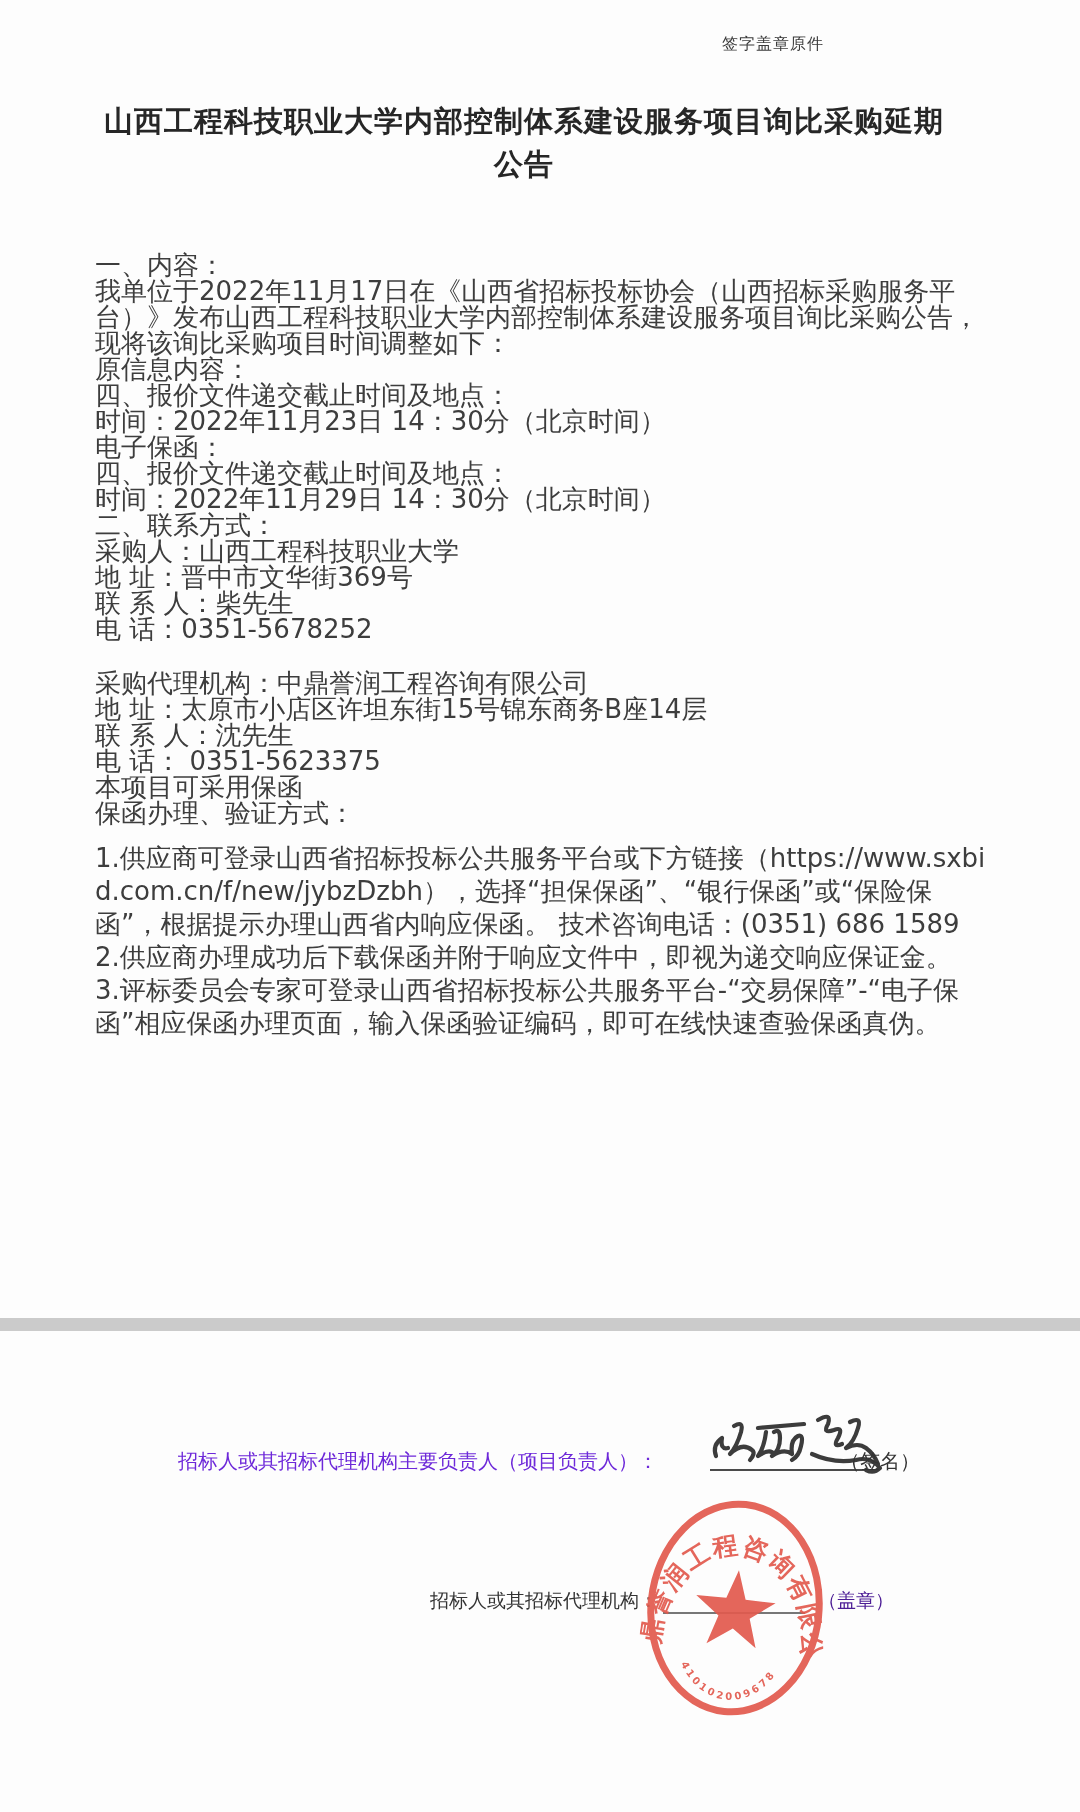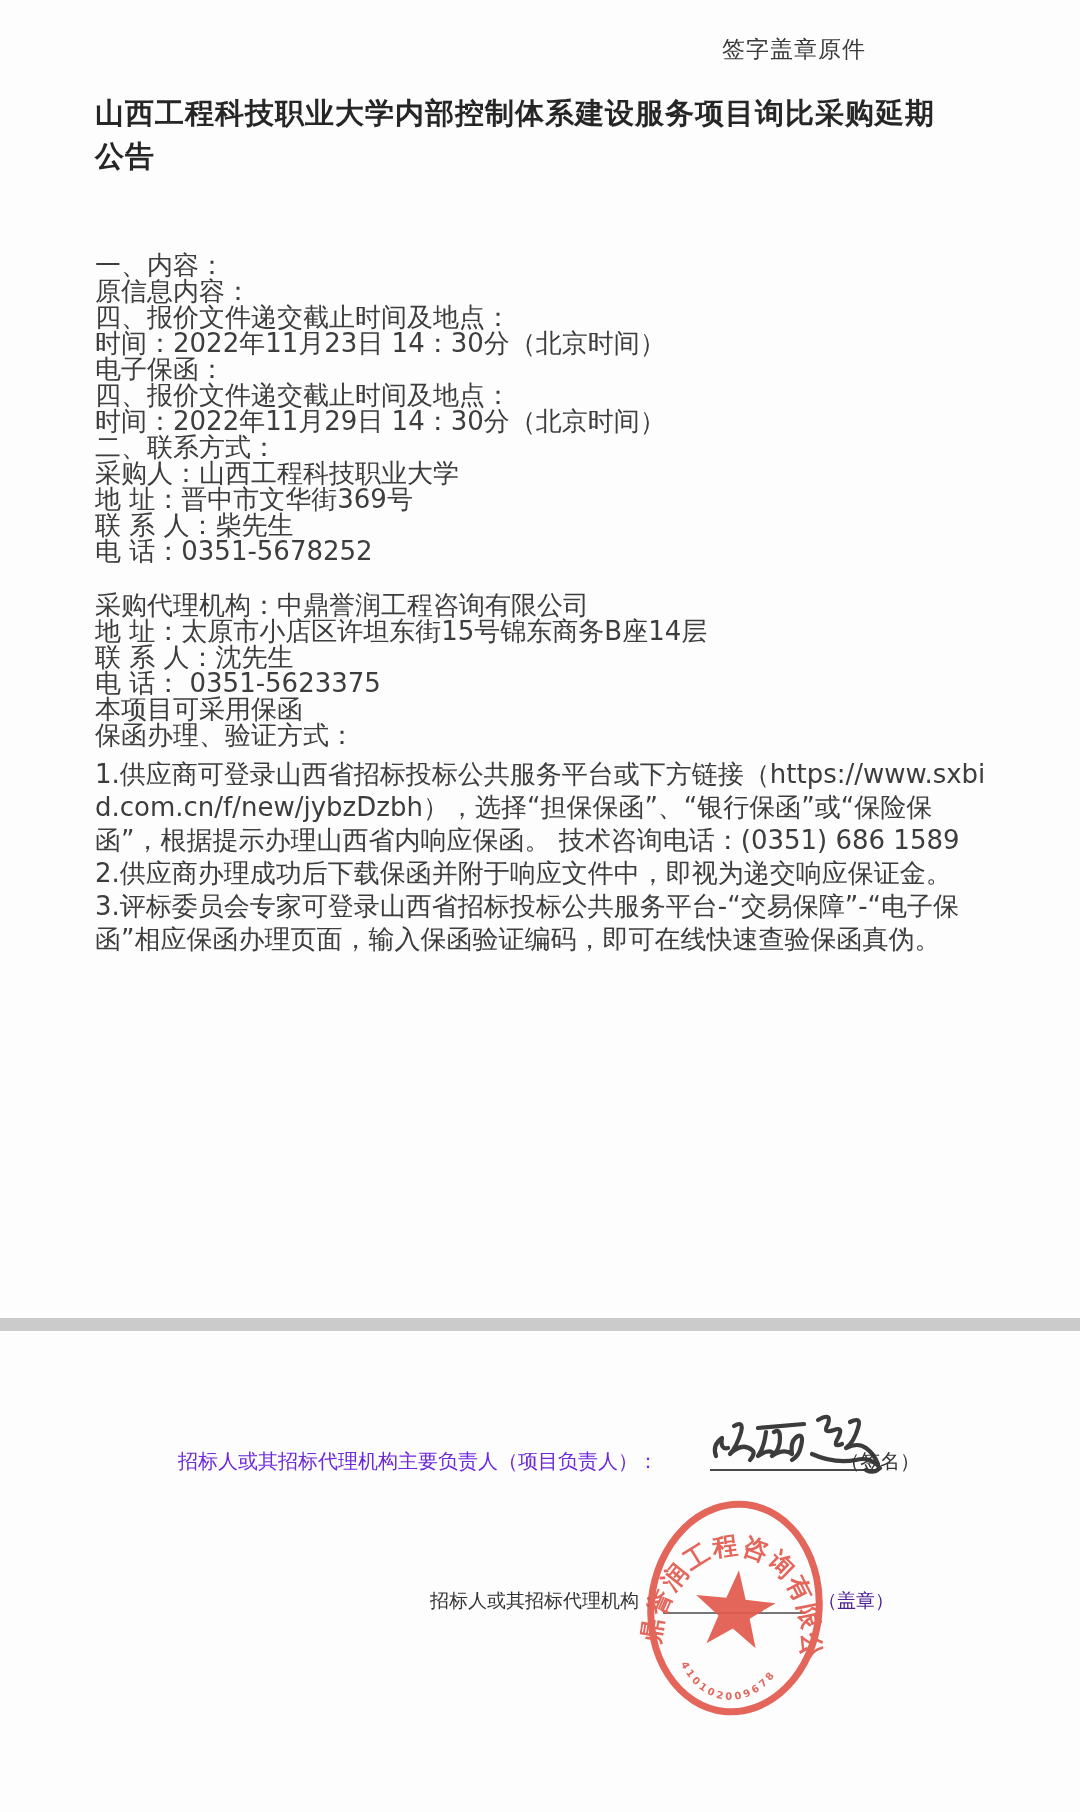--- a/index.html
+++ b/index.html
@@ -6,33 +6,33 @@
   .page{
     position:relative;
     width:1080px;height:1812px;
     background:#fdfdfd;
     font-family:"DejaVu Sans",sans-serif;
     color:#3d3d3d;
     overflow:hidden;
   }
   .corner-note{
     position:absolute;top:34px;left:722px;
-    font-size:23px;color:#3a3a3a;letter-spacing:1px;white-space:nowrap;
+    font-size:16px;color:#3a3a3a;letter-spacing:1px;white-space:nowrap;
   }
   .title{
-    position:absolute;top:92px;left:95px;width:858px;
-    font-size:29px;font-weight:700;color:#262626;
+    position:absolute;top:100px;left:95px;width:858px;
+    text-align:center;font-size:29px;font-weight:700;color:#262626;
     line-height:43px;letter-spacing:1px;
   }
   .doc{
     position:absolute;left:95px;top:252px;width:892px;
     font-size:26px;line-height:26px;color:#3d3d3d;
   }
   .doc p{margin:0;}
-  .m10{margin-top:10px}.m12{margin-top:12px}.m18{margin-top:18px}
+  .m10{margin-top:16px}.m12{margin-top:12px}.m18{margin-top:18px}
   .m20{margin-top:28px}.m22{margin-top:22px}.m24{margin-top:24px}
   .m28{margin-top:28px}
   .intro{line-height:26px;}
   .contact div{line-height:26px;}
   .g-item{line-height:33px;word-break:break-all;}
   .band{
     position:absolute;left:0;top:1318px;width:1080px;height:13px;
     background:#cbcbcb;
   }
   .leader-label{
@@ -63,20 +63,21 @@
 <body>
 
 <div class="page">
 
   <div class="corner-note">签字盖章原件</div>
 
   <div class="title">山西工程科技职业大学内部控制体系建设服务项目询比采购延期公告</div>
 
   <div class="doc">
     <p>一、内容：</p>
+    <p class="intro m18">我单位于2022年11月17日在《山西省招标投标协会（山西招标采购服务平台）》发布山西工程科技职业大学内部控制体系建设服务项目询比采购公告，现将该询比采购项目时间调整如下：</p>
     <p class="m18">原信息内容：</p>
     <p class="m20">四、报价文件递交截止时间及地点：</p>
     <p class="m20">时间：2022年11月23日 14：30分（北京时间）</p>
     <p class="m20">电子保函：</p>
     <p class="m22">四、报价文件递交截止时间及地点：</p>
     <p class="m22">时间：2022年11月29日 14：30分（北京时间）</p>
     <p class="m24">二、联系方式：</p>
 
     <div class="contact">
       <div>采购人：山西工程科技职业大学</div>

